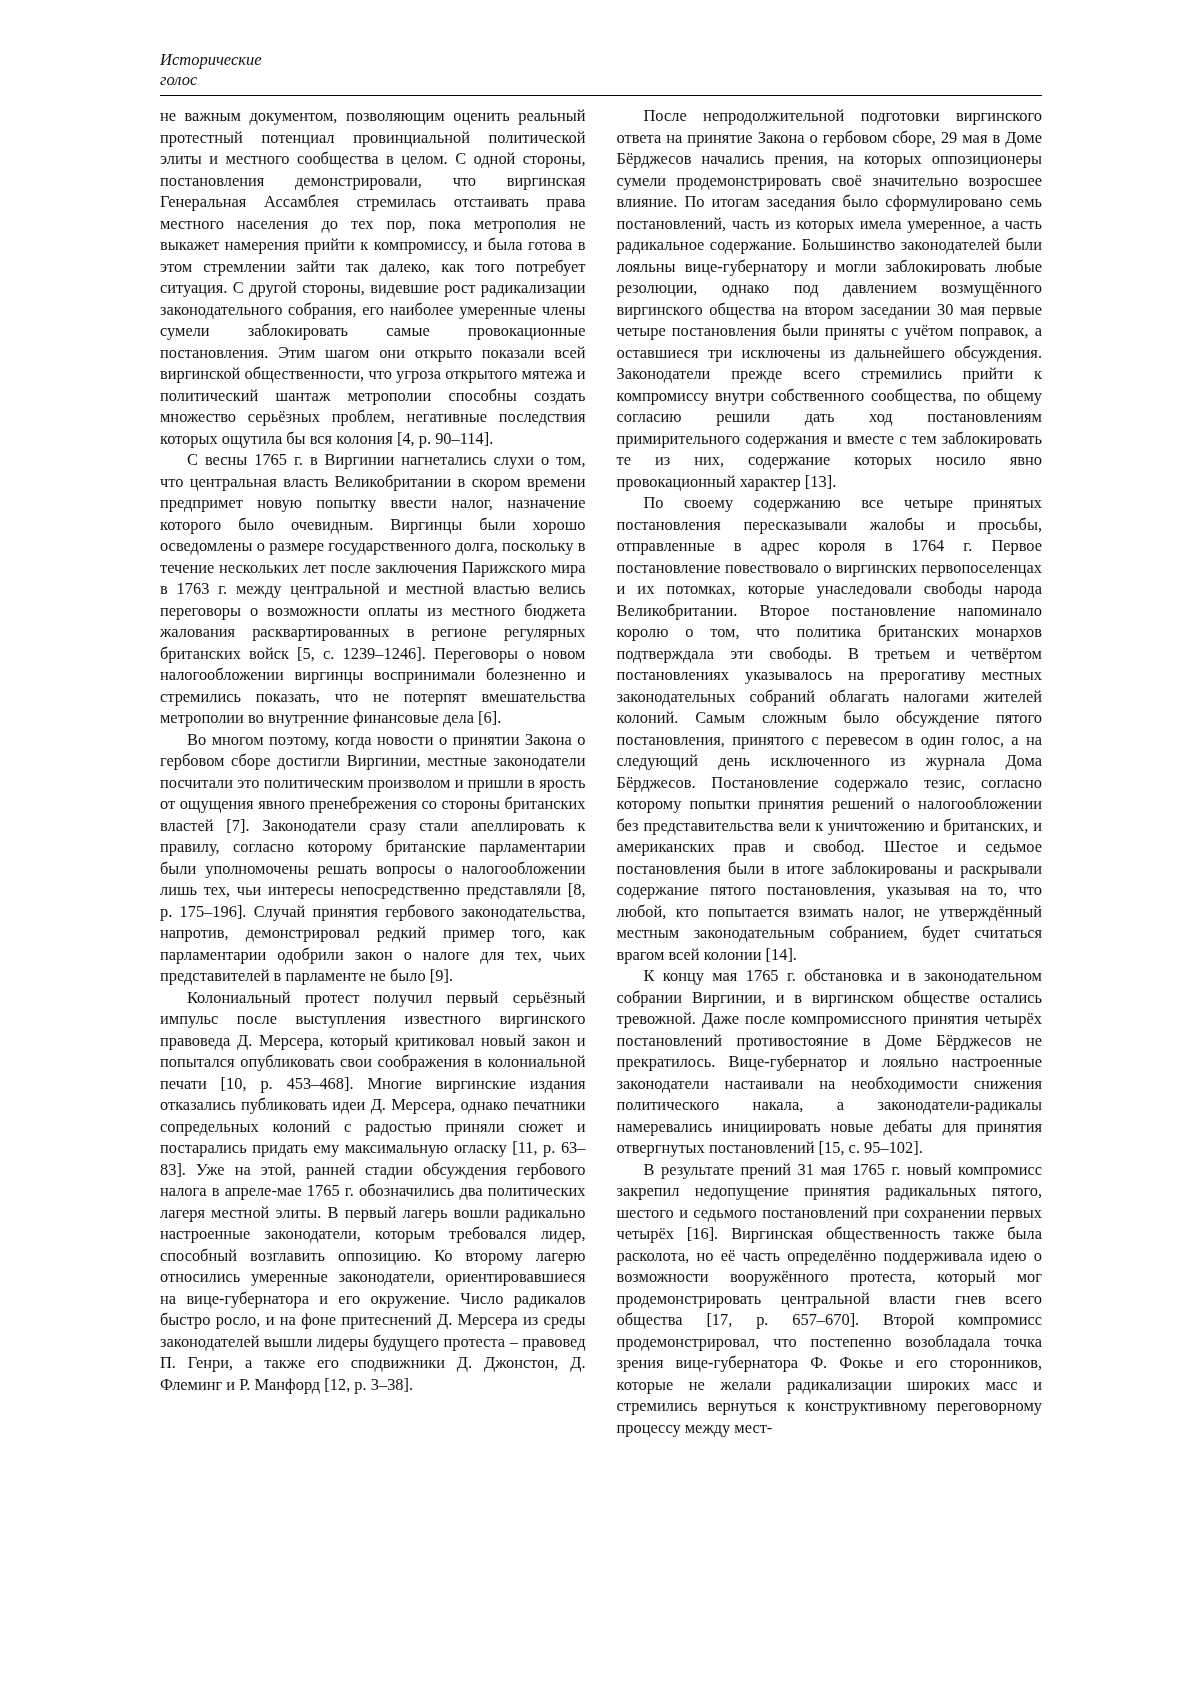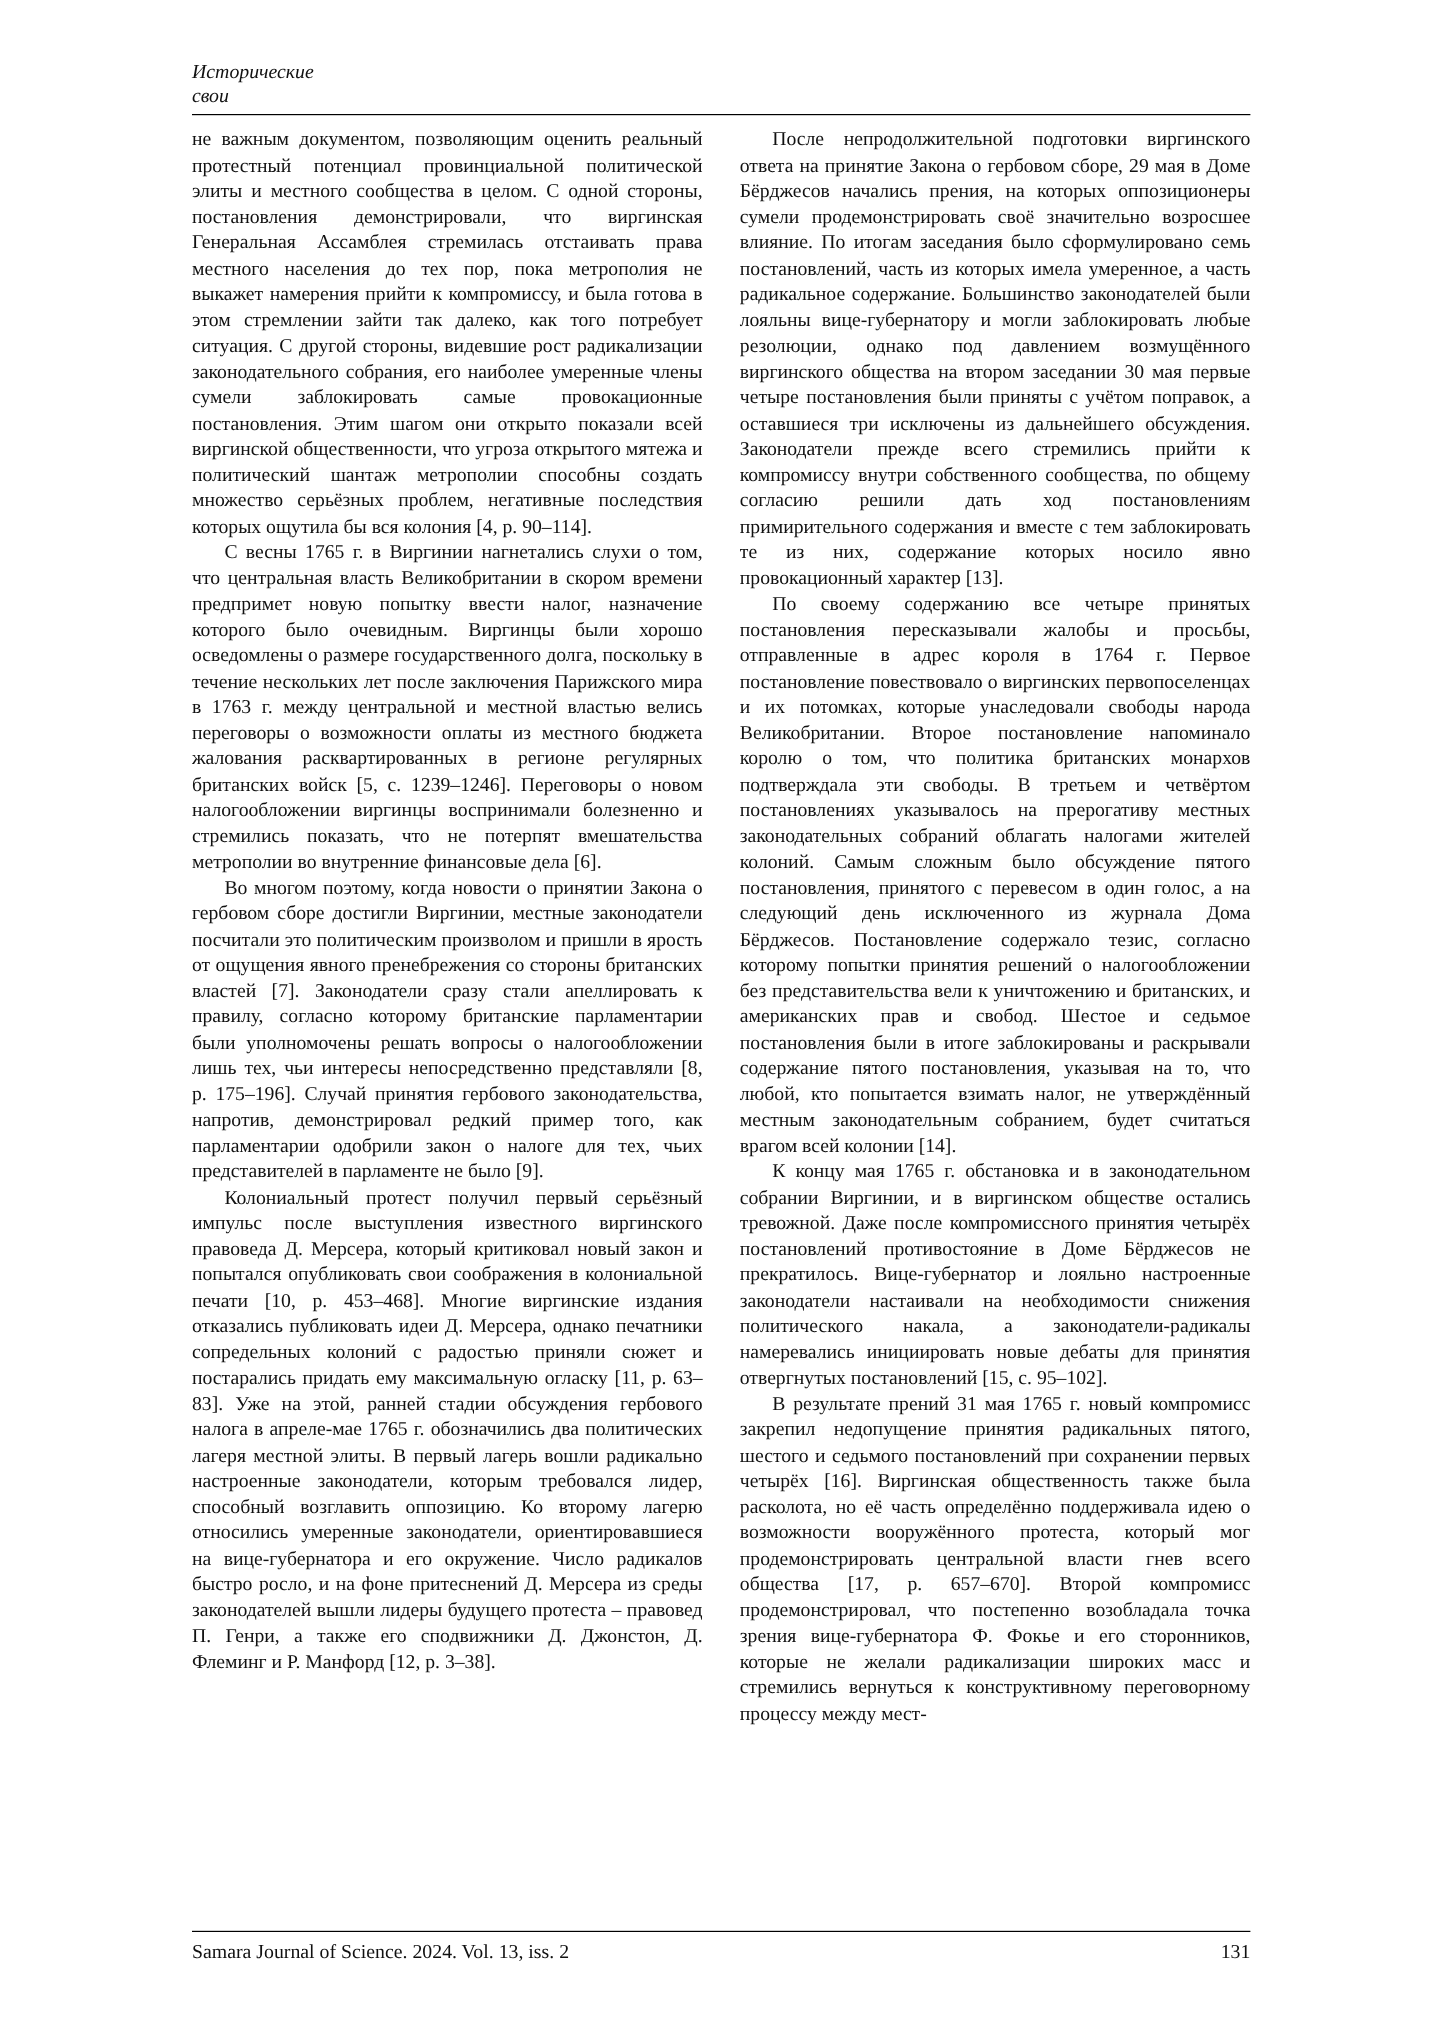--- a/index.html
+++ b/index.html
@@ -62,37 +62,33 @@
   }
 </style>
 </head>
 <body>
 
 <div class="page">
 
   <header class="page-header">
     <div class="header-left">
       <div>Исторические</div>
-      <div>свои</div>
+      <div>голос</div>
     </div>
   </header>
 
   <main class="columns">
     <div class="col">
       <p class="no-indent">не важным документом, позволяющим оценить реальный протестный потенциал провинциальной политической элиты и местного сообщества в целом. С одной стороны, постановления демонстрировали, что виргинская Генеральная Ассамблея стремилась отстаивать права местного населения до тех пор, пока метрополия не выкажет намерения прийти к компромиссу, и была готова в этом стремлении зайти так далеко, как того потребует ситуация. С другой стороны, видевшие рост радикализации законодательного собрания, его наиболее умеренные члены сумели заблокировать самые провокационные постановления. Этим шагом они открыто показали всей виргинской общественности, что угроза открытого мятежа и политический шантаж метрополии способны создать множество серьёзных проблем, негативные последствия которых ощутила бы вся колония [4, p. 90–114].</p>
       <p>С весны 1765 г. в Виргинии нагнетались слухи о том, что центральная власть Великобритании в скором времени предпримет новую попытку ввести налог, назначение которого было очевидным. Виргинцы были хорошо осведомлены о размере государственного долга, поскольку в течение нескольких лет после заключения Парижского мира в 1763 г. между центральной и местной властью велись переговоры о возможности оплаты из местного бюджета жалования расквартированных в регионе регулярных британских войск [5, с. 1239–1246]. Переговоры о новом налогообложении виргинцы воспринимали болезненно и стремились показать, что не потерпят вмешательства метрополии во внутренние финансовые дела [6].</p>
       <p>Во многом поэтому, когда новости о принятии Закона о гербовом сборе достигли Виргинии, местные законодатели посчитали это политическим произволом и пришли в ярость от ощущения явного пренебрежения со стороны британских властей [7]. Законодатели сразу стали апеллировать к правилу, согласно которому британские парламентарии были уполномочены решать вопросы о налогообложении лишь тех, чьи интересы непосредственно представляли [8, p. 175–196]. Случай принятия гербового законодательства, напротив, демонстрировал редкий пример того, как парламентарии одобрили закон о налоге для тех, чьих представителей в парламенте не было [9].</p>
       <p>Колониальный протест получил первый серьёзный импульс после выступления известного виргинского правоведа Д. Мерсера, который критиковал новый закон и попытался опубликовать свои соображения в колониальной печати [10, p. 453–468]. Многие виргинские издания отказались публиковать идеи Д. Мерсера, однако печатники сопредельных колоний с радостью приняли сюжет и постарались придать ему максимальную огласку [11, p. 63–83]. Уже на этой, ранней стадии обсуждения гербового налога в апреле-мае 1765 г. обозначились два политических лагеря местной элиты. В первый лагерь вошли радикально настроенные законодатели, которым требовался лидер, способный возглавить оппозицию. Ко второму лагерю относились умеренные законодатели, ориентировавшиеся на вице-губернатора и его окружение. Число радикалов быстро росло, и на фоне притеснений Д. Мерсера из среды законодателей вышли лидеры будущего протеста – правовед П. Генри, а также его сподвижники Д. Джонстон, Д. Флеминг и Р. Манфорд [12, p. 3–38].</p>
     </div>
     <div class="col">
       <p>После непродолжительной подготовки виргинского ответа на принятие Закона о гербовом сборе, 29 мая в Доме Бёрджесов начались прения, на которых оппозиционеры сумели продемонстрировать своё значительно возросшее влияние. По итогам заседания было сформулировано семь постановлений, часть из которых имела умеренное, а часть радикальное содержание. Большинство законодателей были лояльны вице-губернатору и могли заблокировать любые резолюции, однако под давлением возмущённого виргинского общества на втором заседании 30 мая первые четыре постановления были приняты с учётом поправок, а оставшиеся три исключены из дальнейшего обсуждения. Законодатели прежде всего стремились прийти к компромиссу внутри собственного сообщества, по общему согласию решили дать ход постановлениям примирительного содержания и вместе с тем заблокировать те из них, содержание которых носило явно провокационный характер [13].</p>
       <p>По своему содержанию все четыре принятых постановления пересказывали жалобы и просьбы, отправленные в адрес короля в 1764 г. Первое постановление повествовало о виргинских первопоселенцах и их потомках, которые унаследовали свободы народа Великобритании. Второе постановление напоминало королю о том, что политика британских монархов подтверждала эти свободы. В третьем и четвёртом постановлениях указывалось на прерогативу местных законодательных собраний облагать налогами жителей колоний. Самым сложным было обсуждение пятого постановления, принятого с перевесом в один голос, а на следующий день исключенного из журнала Дома Бёрджесов. Постановление содержало тезис, согласно которому попытки принятия решений о налогообложении без представительства вели к уничтожению и британских, и американских прав и свобод. Шестое и седьмое постановления были в итоге заблокированы и раскрывали содержание пятого постановления, указывая на то, что любой, кто попытается взимать налог, не утверждённый местным законодательным собранием, будет считаться врагом всей колонии [14].</p>
       <p>К концу мая 1765 г. обстановка и в законодательном собрании Виргинии, и в виргинском обществе остались тревожной. Даже после компромиссного принятия четырёх постановлений противостояние в Доме Бёрджесов не прекратилось. Вице-губернатор и лояльно настроенные законодатели настаивали на необходимости снижения политического накала, а законодатели-радикалы намеревались инициировать новые дебаты для принятия отвергнутых постановлений [15, с. 95–102].</p>
       <p>В результате прений 31 мая 1765 г. новый компромисс закрепил недопущение принятия радикальных пятого, шестого и седьмого постановлений при сохранении первых четырёх [16]. Виргинская общественность также была расколота, но её часть определённо поддерживала идею о возможности вооружённого протеста, который мог продемонстрировать центральной власти гнев всего общества [17, p. 657–670]. Второй компромисс продемонстрировал, что постепенно возобладала точка зрения вице-губернатора Ф. Фокье и его сторонников, которые не желали радикализации широких масс и стремились вернуться к конструктивному переговорному процессу между мест-</p>
     </div>
   </main>
 
-  <footer class="page-footer">
-    <div>Samara Journal of Science. 2024. Vol. 13, iss. 2</div>
-    <div>131</div>
-  </footer>
 
 </div>
 
 </body></html>

